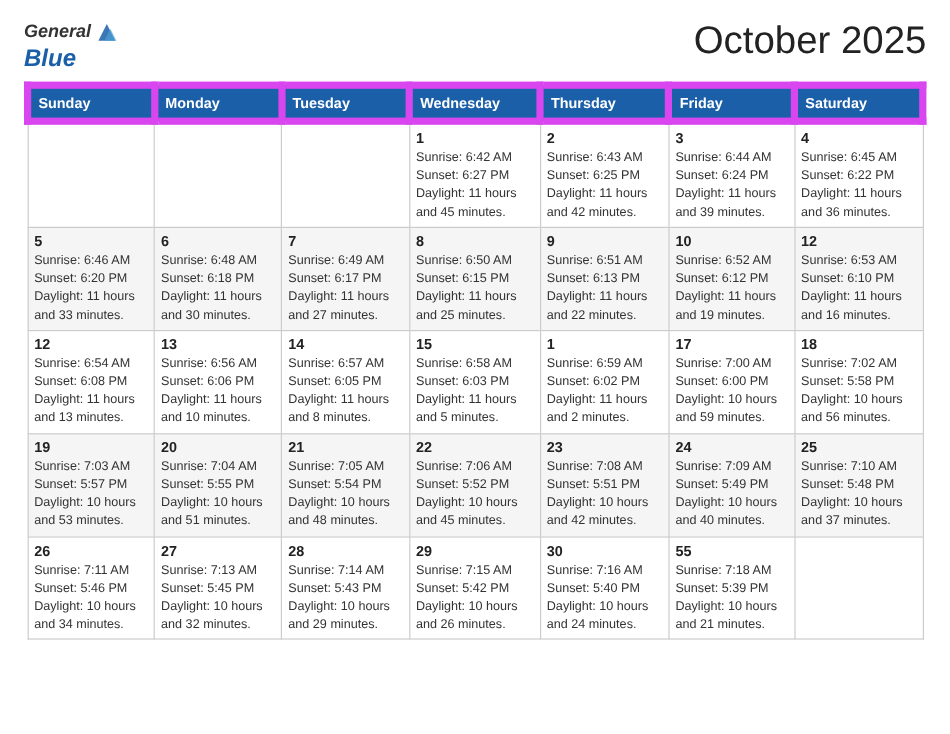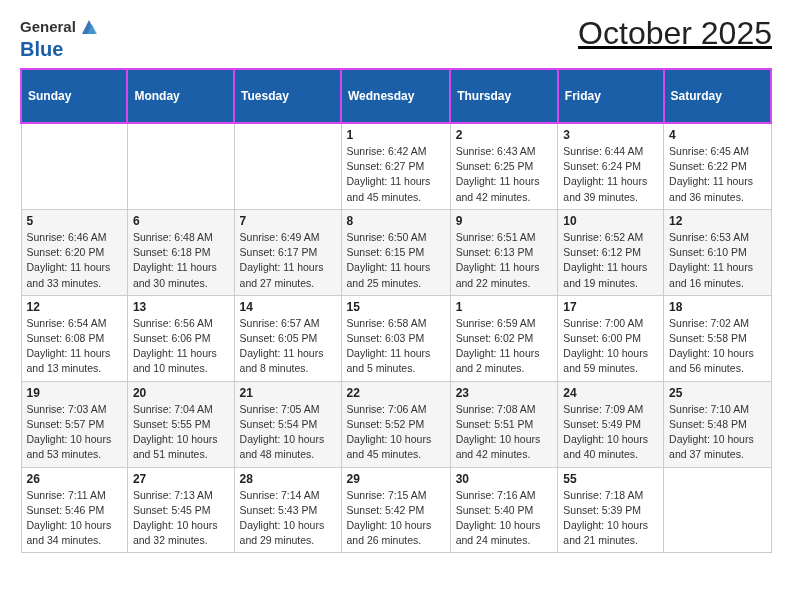--- a/index.html
+++ b/index.html
@@ -16,41 +16,41 @@
     .header-row {
       display: flex;
       align-items: flex-start;
       justify-content: space-between;
       margin-bottom: 4px;
     }
     .logo {
       display: flex;
       align-items: flex-end;
       gap: 0;
+      font-style: italic;
     }
     .logo-text-general {
       font-size: 15px;
       font-weight: bold;
       color: #333;
       line-height: 1.1;
     }
     .logo-text-blue {
       font-size: 20px;
       font-weight: bold;
       color: #1a5fa8;
       line-height: 1.1;
     }
     .logo-icon {
       width: 22px;
       height: 22px;
       margin-left: 2px;
     }
     .title-block {
       text-align: left;
-      text-decoration: underline;
     }
     .month-title {
       font-size: 32px;
       font-weight: normal;
       color: #222;
       line-height: 1.1;
     }
     .location-title {
       font-size: 14px;
       color: #444;
@@ -59,24 +59,24 @@
     .calendar {
       width: 100%;
       border-collapse: collapse;
       margin-top: 8px;
       font-size: 11px;
     }
     .calendar th {
       background-color: #1a5fa8;
       color: #fff;
       text-align: left;
-      padding: 19px 6px;
+      padding: 5px 6px;
       font-size: 12px;
       font-weight: bold;
-      border: 2px solid #d946ef;
+      border: 6px solid #d946ef;
     }
     .calendar td {
       vertical-align: top;
       border: 1px solid #ccc;
       padding: 4px 5px;
       width: 113px;
       min-height: 80px;
       background: #fff;
     }
     .calendar tr:nth-child(even) td {

